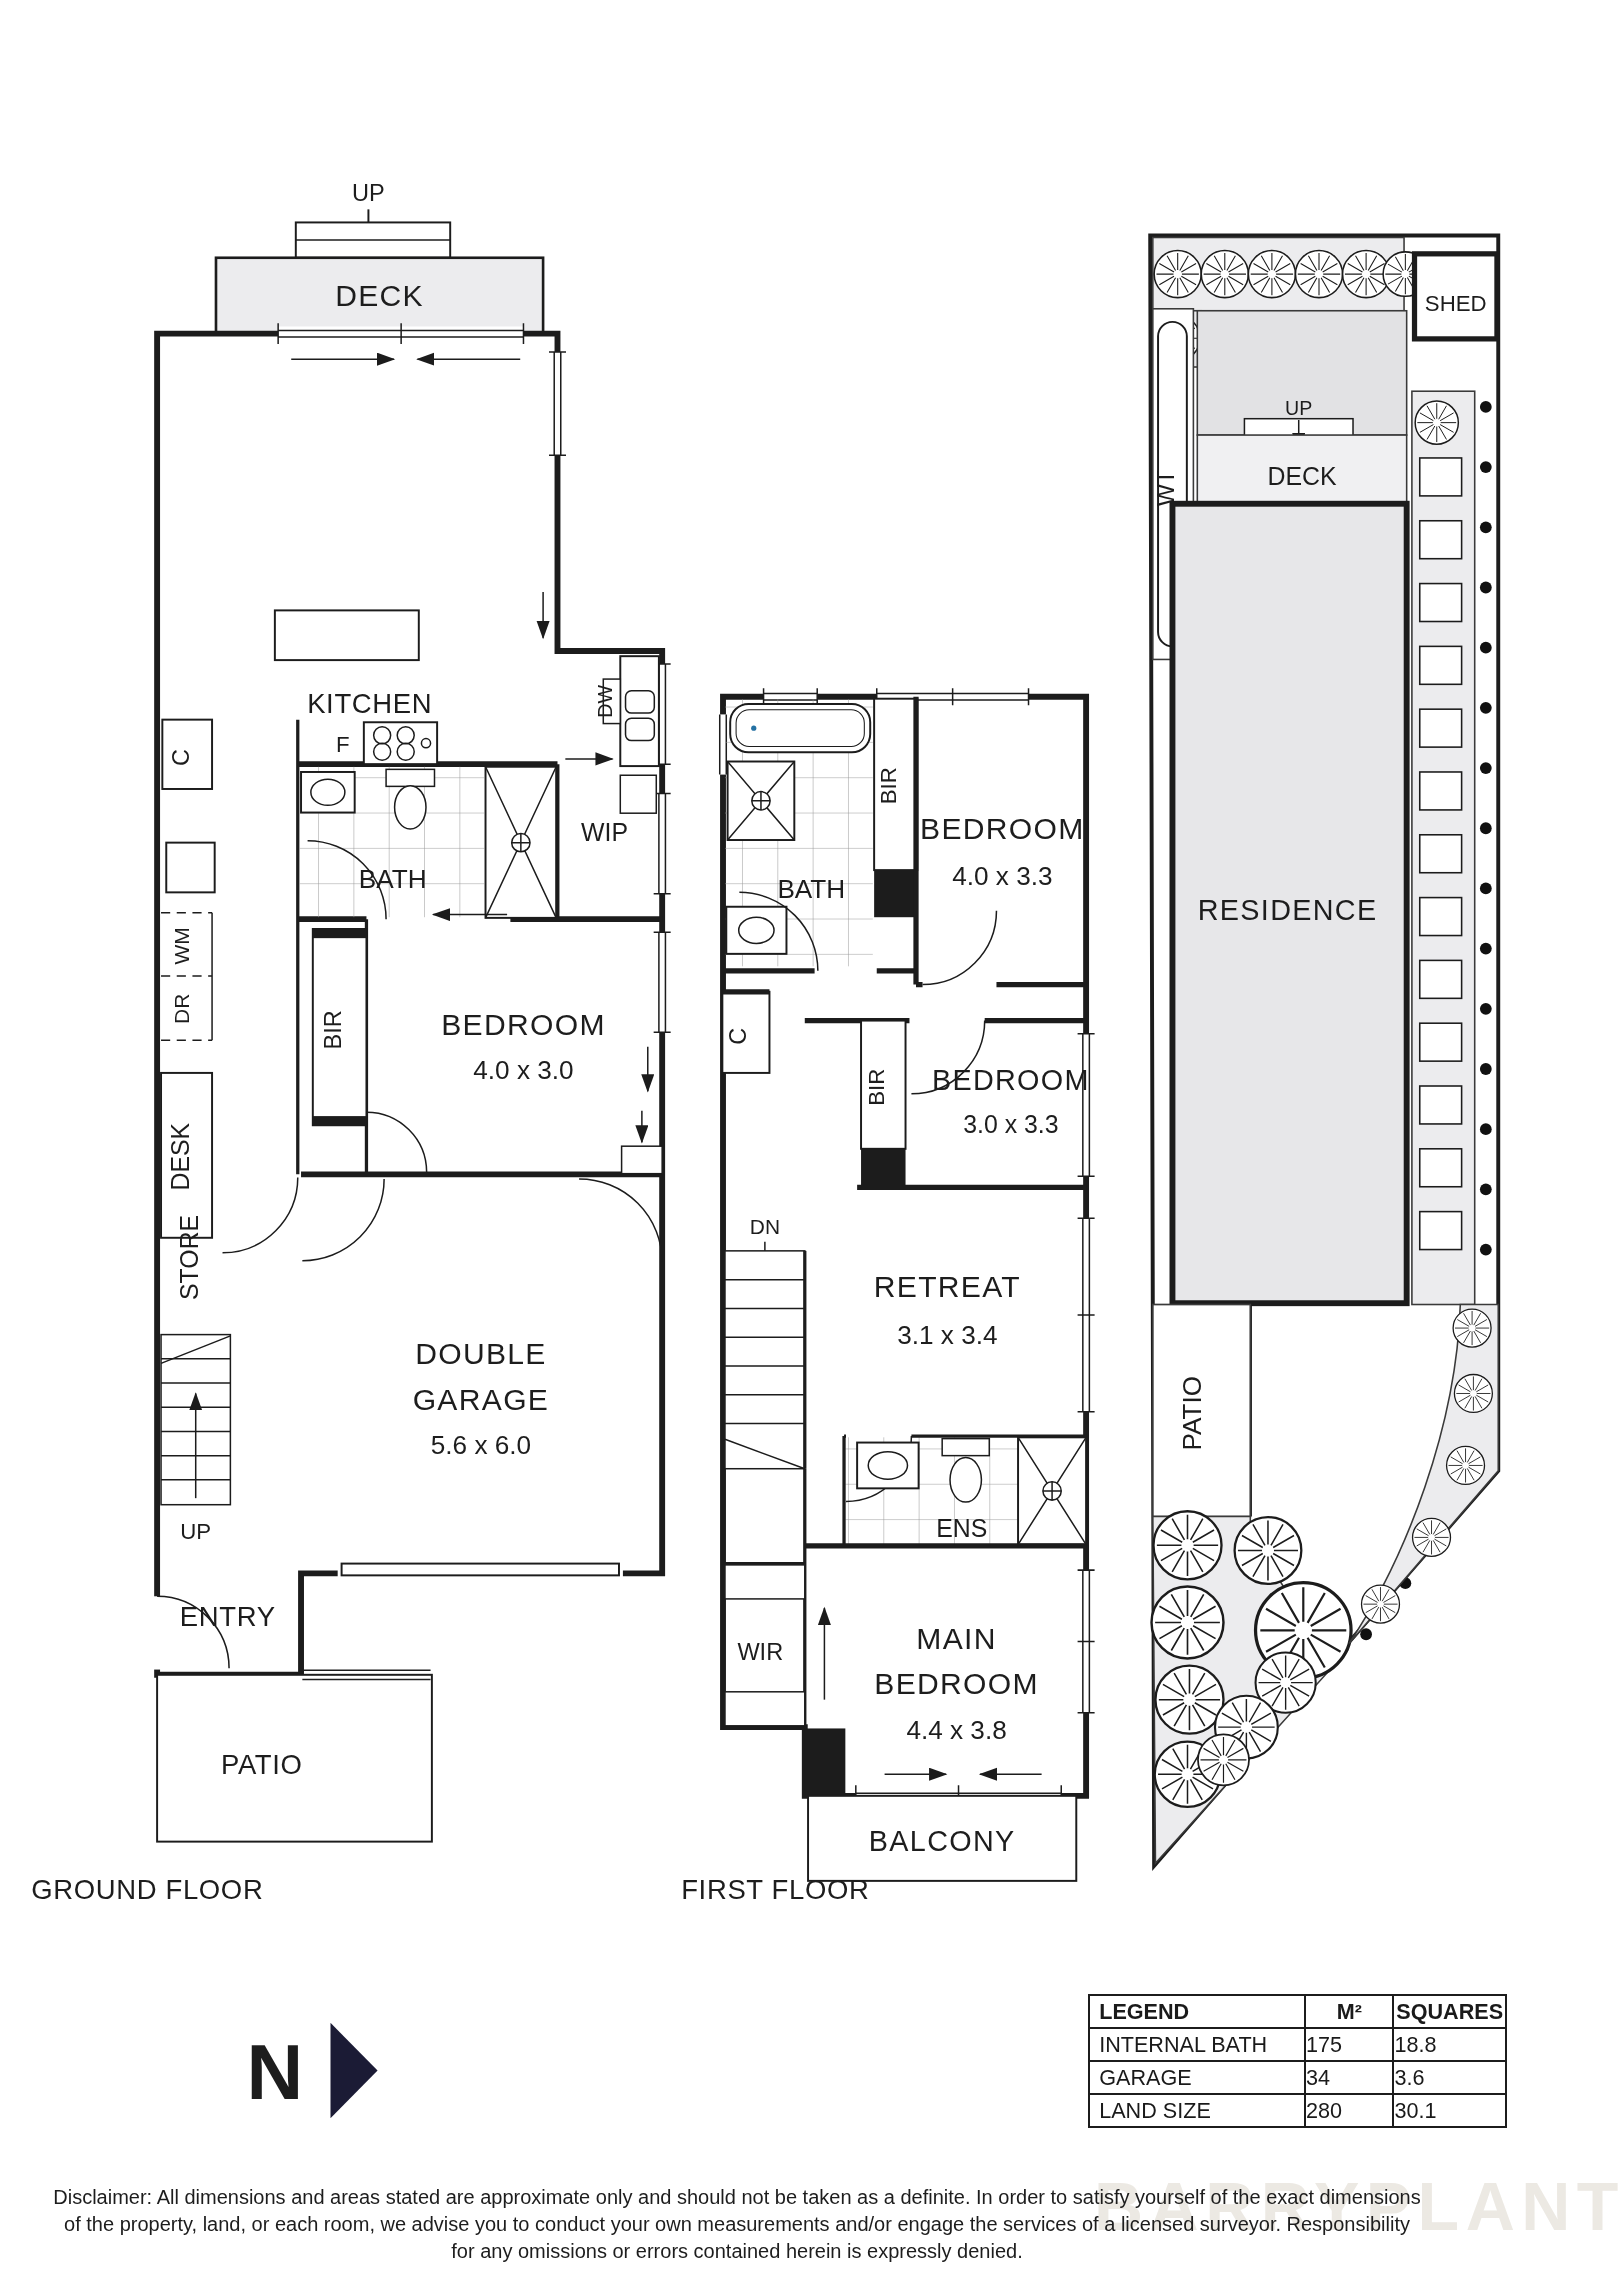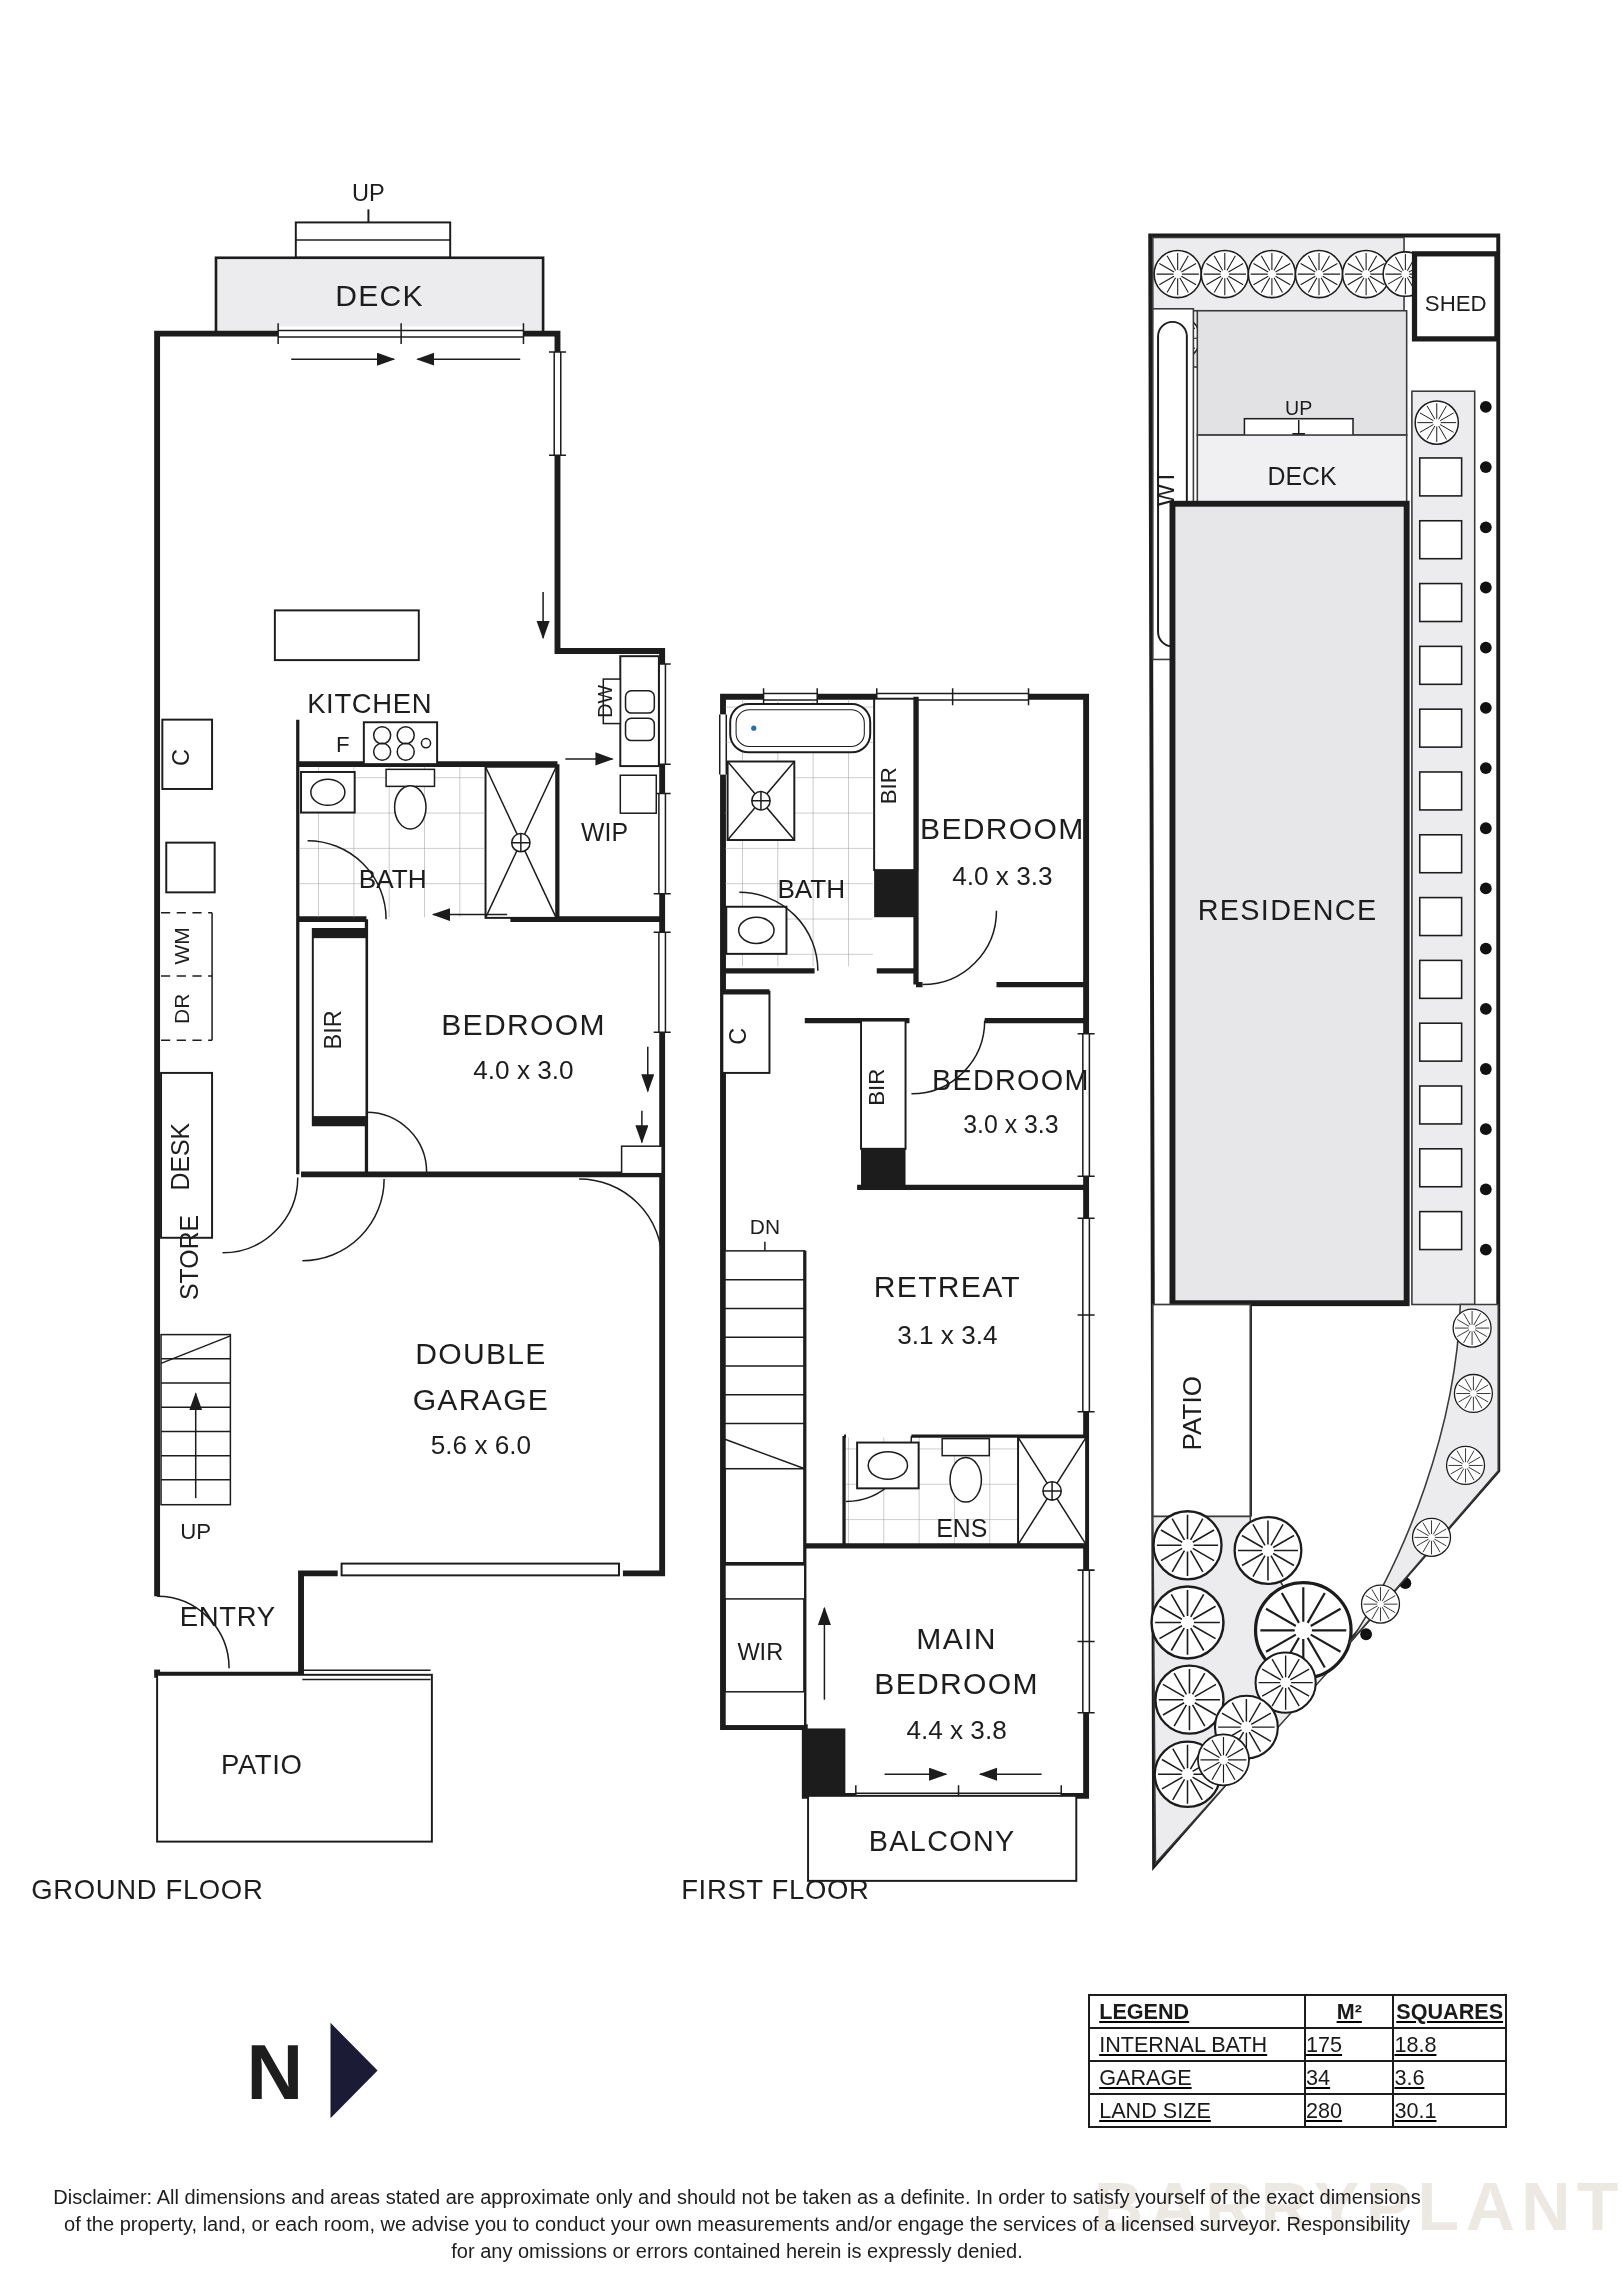--- a/index.html
+++ b/index.html
@@ -20,21 +20,21 @@
   .fw{fill:#fff;}
   .blk{fill:#1c1c1c;stroke:none;}
   .garden{fill:#ececee;stroke:#3a3a3a;stroke-width:2.4;}
   
   .legend{position:absolute;left:1088px;top:1994px;width:419px;border-collapse:collapse;z-index:2;}
   .legend td,.legend th{border:2px solid #1c1c1c;height:31px;font-size:21.6px;color:#1a1a1a;
       font-family:"Liberation Sans",sans-serif;padding:0;}
   .legend th{font-weight:bold;}
   .legend .cl{text-align:left;padding-left:9.2px;}
   .legend .cc{}
-  .legend{border:2.6px solid #1c1c1c;text-decoration:underline;}
+  .legend{border:2.6px solid #1c1c1c;}
   .disclaimer{position:absolute;left:0;top:2184px;width:1474px;text-align:center;
       font-size:20px;line-height:27px;color:#1d1d1d;z-index:1;}
   .watermark{position:absolute;left:1094px;top:2167px;font-size:68px;font-weight:bold;
       color:#ece9e3;letter-spacing:6.5px;z-index:0;white-space:nowrap;}
 </style>
 </head>
 <body>
 
 <div class="page">
 

